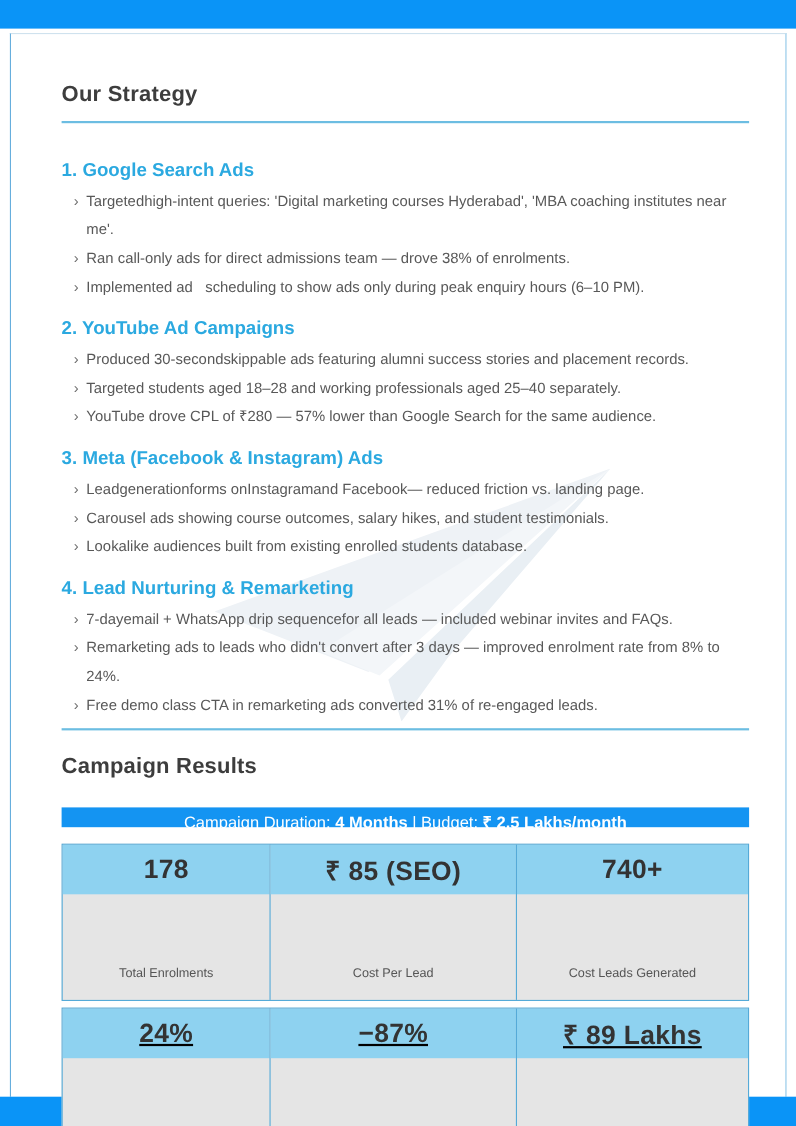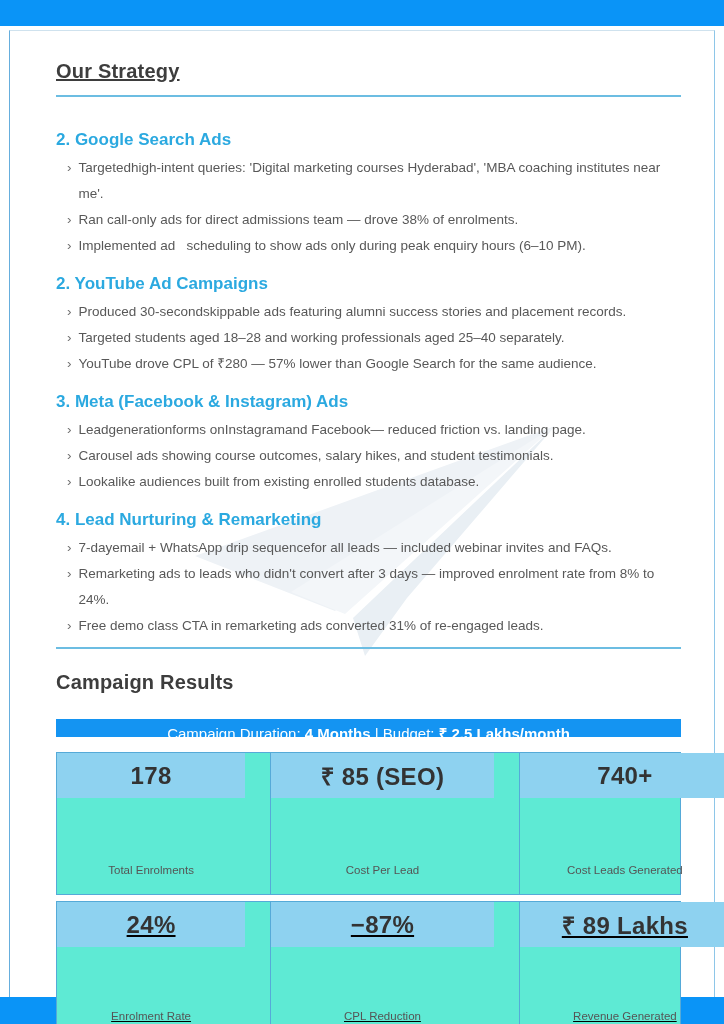--- a/index.html
+++ b/index.html
@@ -23,42 +23,42 @@
   .page{
     position:absolute;left:9px;right:9px;top:30px;bottom:27px;background:#fff;
     border-left:1px solid #66aedd;border-right:1px solid #8ec6e8;border-top:1px solid #cfe2ee;
   }
   .watermark{position:absolute;left:185px;top:395px;z-index:0;}
   .content{position:relative;z-index:1;padding:0 33px 0 46px;}
   h1.doc-heading{
     font-size:20px;line-height:22px;font-weight:bold;color:var(--heading-dark);
     letter-spacing:0.2px;margin:0;
   }
-  #strategy-title{margin-top:29px;text-decoration:underline;}
+  #strategy-title{margin-top:44px;}
   .divider{height:2px;background:var(--divider-blue);}
   .divider-1{margin-top:13px;}
   .divider-2{margin-top:8px;}
   .strategy-sec{margin-top:14px;}
   .strategy-sec.first{margin-top:32px;}
   h2.sec-heading{
     font-size:17px;line-height:22px;font-weight:bold;color:var(--heading-blue);
     margin:0 0 4px 0;
   }
   .bullet{display:flex;padding-left:11px;line-height:26px;font-size:13.5px;color:var(--body-gray);}
   .bmark{margin-right:7px;color:#6f6f6f;flex:none;}
   .btext{white-space:pre-wrap;}
   #results-title{margin-top:22px;}
   .banner{
     margin-top:26px;height:18px;line-height:30px;background:var(--banner-blue);
     color:#ffffff;text-align:center;font-size:15px;
   }
   .banner span,.banner b{white-space:pre-wrap;}
   .stats-table{
     margin-top:15px;display:grid;grid-template-columns:30.2% 35.9% 33.9%;
-    border:1px solid var(--table-border);background:#5eead4;gap:25px;
+    border:1px solid var(--table-border);background:#e5e5e5;
   }
   .stats-table.second{margin-top:6px;text-decoration:underline;}
   .stat-col + .stat-col{border-left:1px solid var(--table-border);}
   .stat-value{
     height:45px;background:var(--cell-blue);display:flex;align-items:center;justify-content:center;
     font-size:24px;font-weight:bold;color:#333333;letter-spacing:0.3px;
   }
   .stat-label{
     height:48px;display:flex;align-items:center;justify-content:center;
     font-size:11.5px;color:#555555;margin-top:48px;
@@ -77,21 +77,21 @@
     <polygon points="360,0 158,192 170,230 212,172" fill="#e9eff4"></polygon>
     <polygon points="360,0 150,188 96,166" fill="#f3f6f9"></polygon>
   </svg>
 
   <div class="content">
 
     <h1 class="doc-heading" id="strategy-title">Our Strategy</h1>
     <div class="divider divider-1"></div>
 
     <section class="strategy-sec first">
-      <h2 class="sec-heading">2. Google Search Ads</h2>
+      <h2 class="sec-heading">1. Google Search Ads</h2>
       <div class="bullet">
         <span class="bmark">›</span>
         <span class="btext">Targetedhigh-intent queries: 'Digital marketing courses Hyderabad', 'MBA coaching institutes near me'.</span>
       </div>
       <div class="bullet">
         <span class="bmark">›</span>
         <span class="btext">Ran call-only ads for direct admissions team — drove 38% of enrolments.</span>
       </div>
       <div class="bullet">
         <span class="bmark">›</span>

